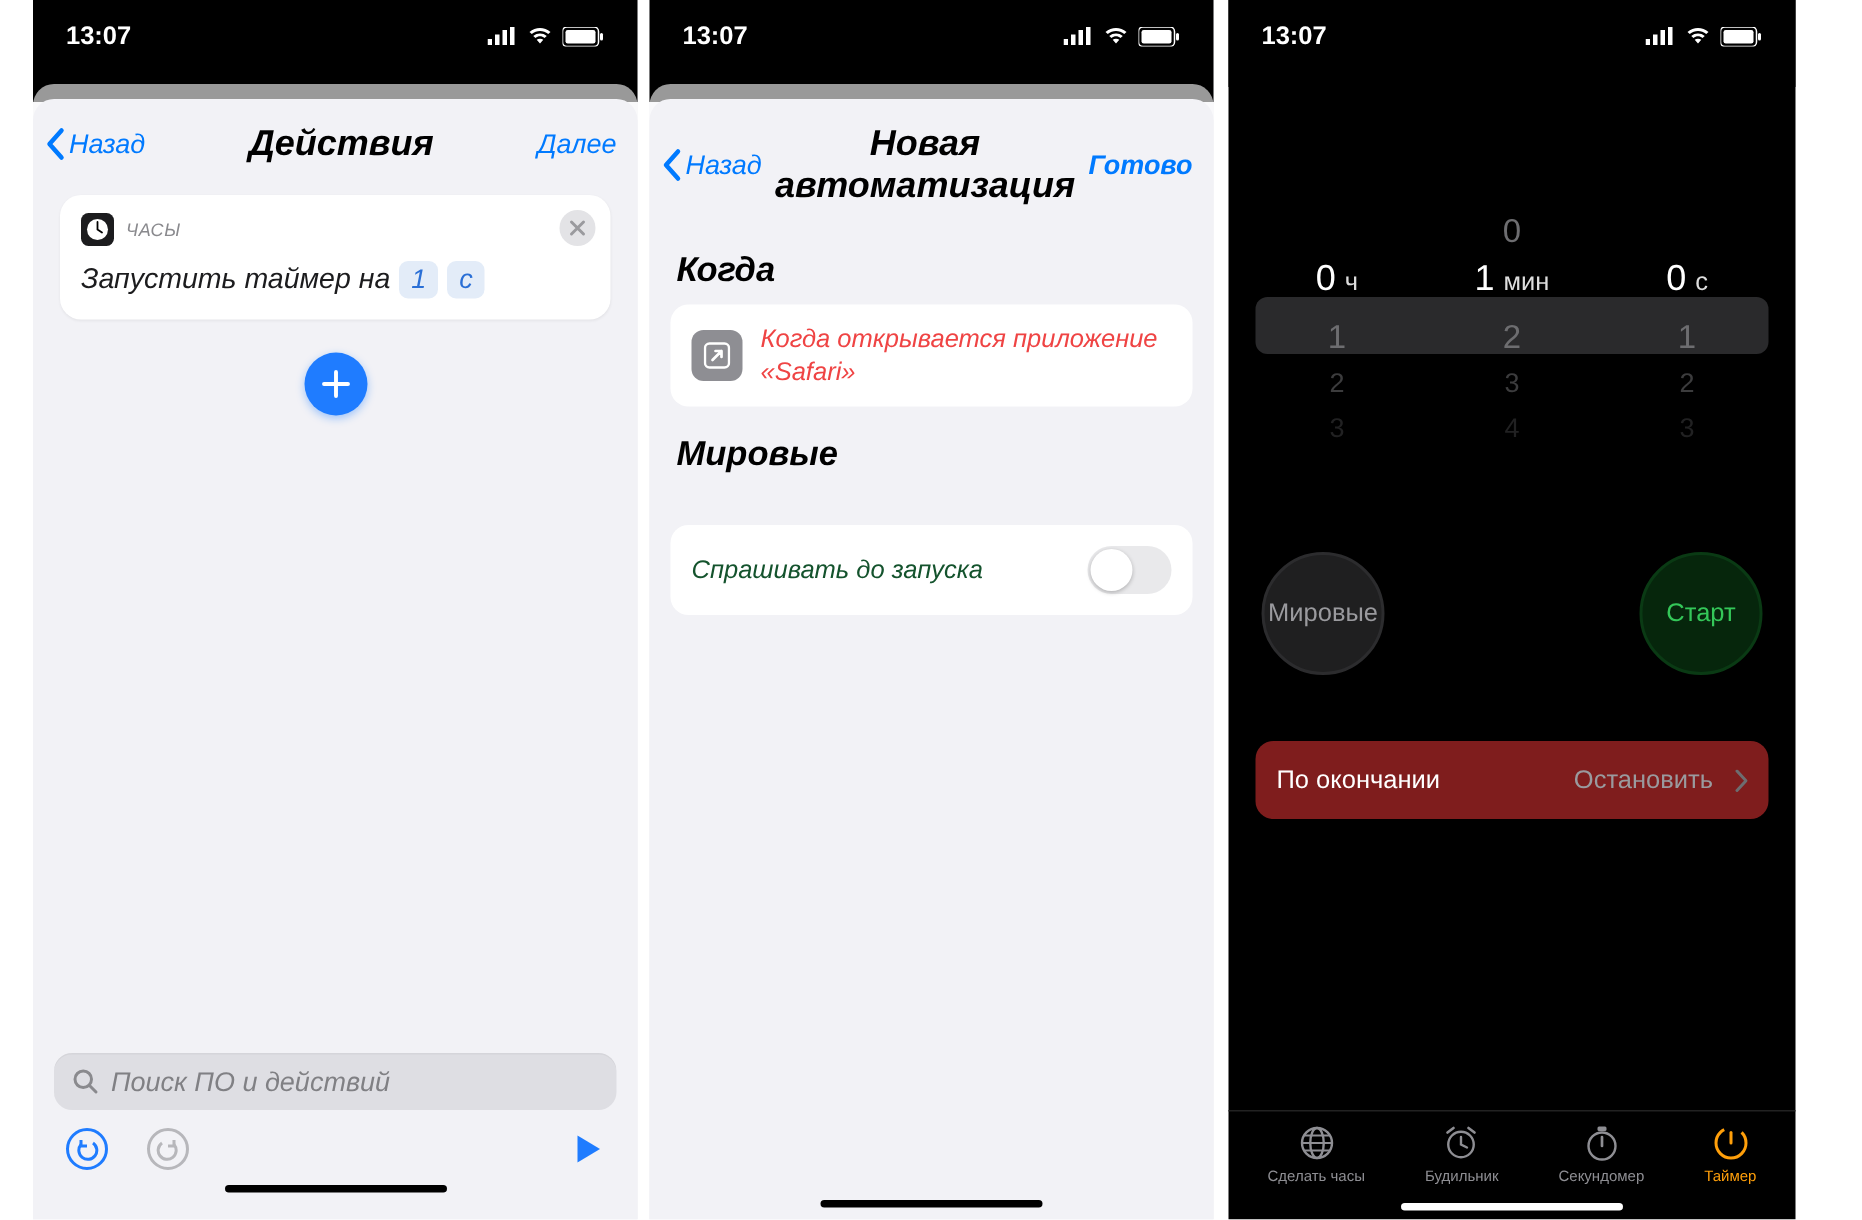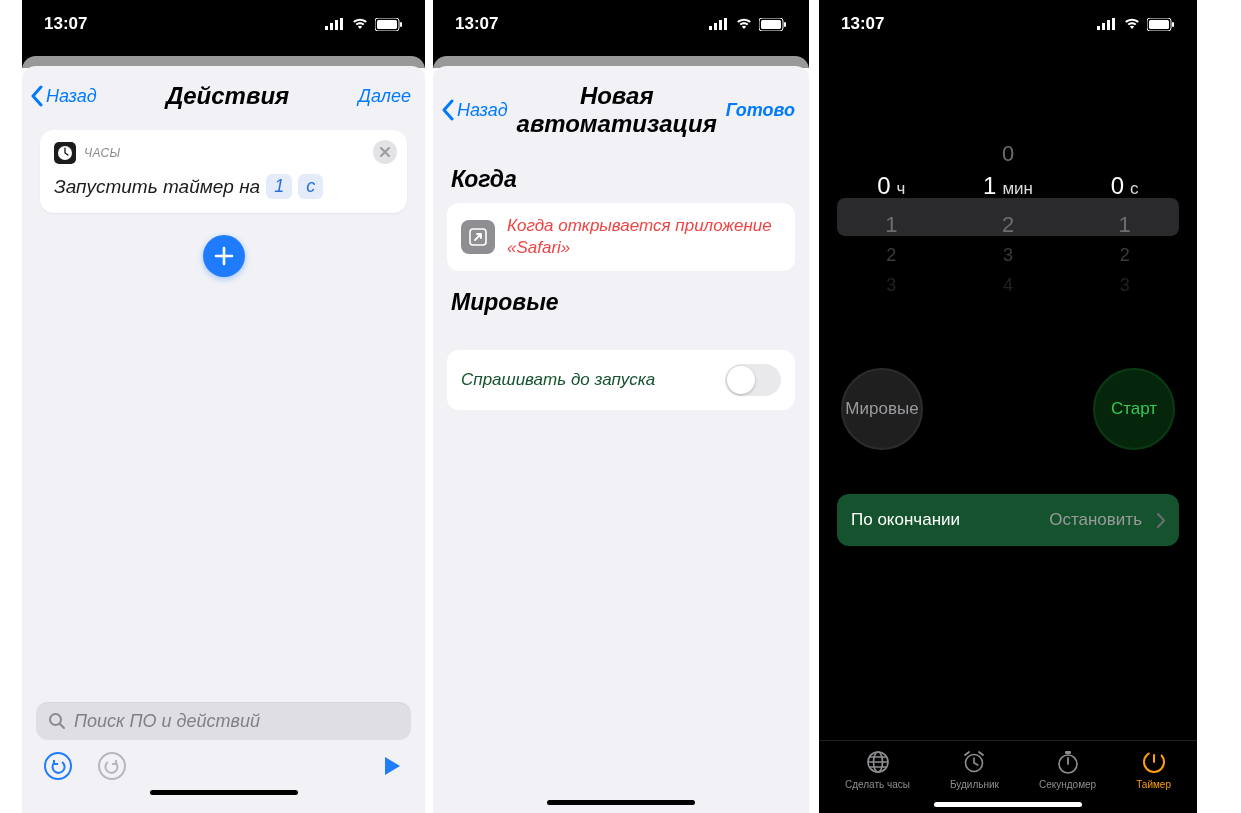--- a/index.html
+++ b/index.html
@@ -57,21 +57,21 @@
   .picker-col .faded { color:#6d6d70; font-size:22px; height:32px; display:flex; align-items:center; }
   .picker-col .sel-row { height:38px; margin-top:2px; display:flex; align-items:baseline; gap:6px; color:#fff; }
   .picker-col .sel-num { font-size:24px; }
   .picker-col .sel-unit { font-size:17px; color:#ddd; }
   .picker-col .below { color:#6d6d70; font-size:22px; height:30px; display:flex; align-items:center; }
   .picker-col .below.dim { opacity:0.55; font-size:18px; }
   .circle-buttons { display:flex; justify-content:space-between; padding:60px 22px 0 22px; }
   .circle-btn { width:82px; height:82px; border-radius:41px; display:flex; align-items:center; justify-content:center; font-size:17px; border:2px solid rgba(255,255,255,0.18); }
   .circle-btn.cancel { background:#1f1f20; color:#9a9a9e; border-color:#2c2c2e; }
   .circle-btn.start { background:#06260c; color:#34c759; border-color:#0a3a14; }
-  .end-row { background:#14532d; border-radius:12px; margin:44px 18px 0 18px; padding:16px 14px; display:flex; align-items:center; justify-content:space-between; font-size:17px; }
+  .end-row { background:#7f1d1d; border-radius:12px; margin:44px 18px 0 18px; padding:16px 14px; display:flex; align-items:center; justify-content:space-between; font-size:17px; }
   .end-row .right { color:#9a9a9e; display:flex; align-items:center; gap:14px; }
   .tabbar { margin-top:auto; display:flex; justify-content:space-around; padding:8px 6px 2px 6px; border-top:0.5px solid #222; }
   .tab { display:flex; flex-direction:column; align-items:center; gap:4px; color:#8e8e93; font-size:10px; }
   .tab.active { color:#ff9f0a; }
 </style>
 </head>
 <body>
 
 <div class="phone p1">
   <div class="black-top">

